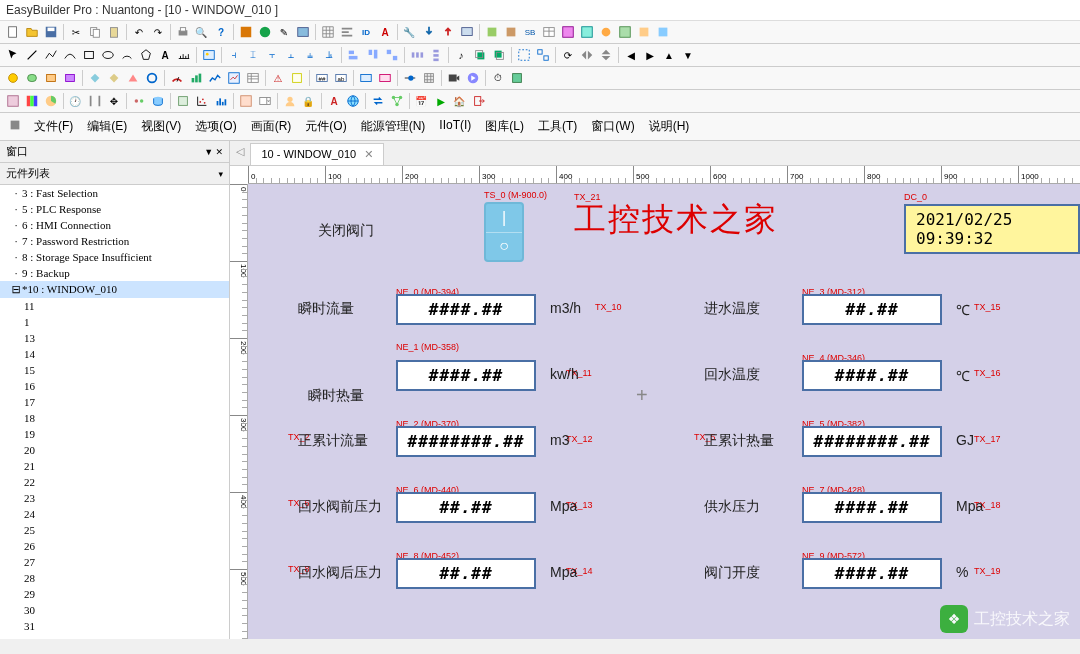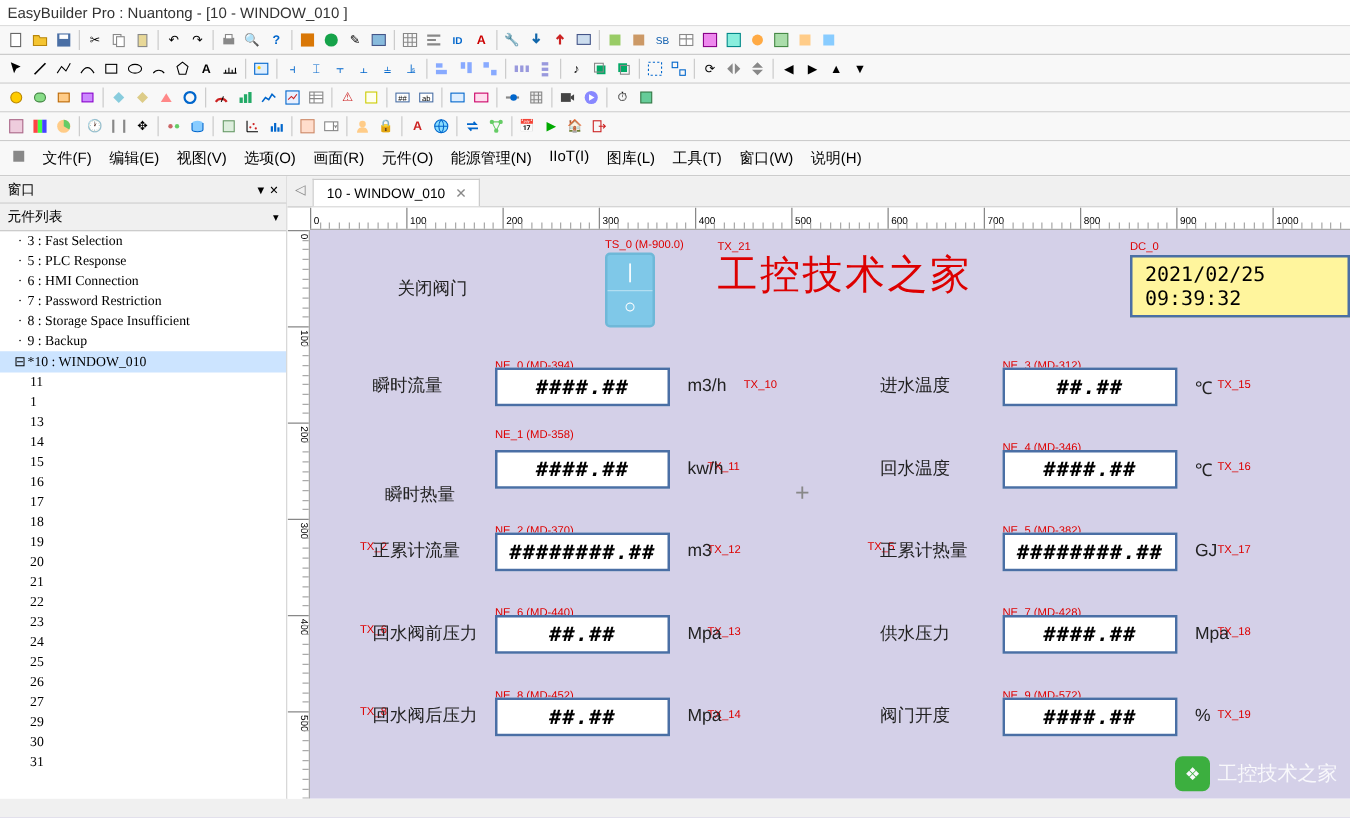--- a/index.html
+++ b/index.html
@@ -632,20 +632,21 @@
         <div class="tree-item"><span>18</span></div>
         <div class="tree-item"><span>19</span></div>
         <div class="tree-item"><span>20</span></div>
         <div class="tree-item"><span>21</span></div>
         <div class="tree-item"><span>22</span></div>
         <div class="tree-item"><span>23</span></div>
         <div class="tree-item"><span>24</span></div>
         <div class="tree-item"><span>25</span></div>
         <div class="tree-item"><span>26</span></div>
         <div class="tree-item"><span>27</span></div>
+        <div class="tree-item"><span>28</span></div>
         <div class="tree-item"><span>29</span></div>
         <div class="tree-item"><span>30</span></div>
         <div class="tree-item"><span>31</span></div>
       </div>
   </div>
 
   <div class="canvas-area">
     <div class="tabs">
       <span style="width:4px"></span>
       <span style="padding:4px 2px;color:#888">◁</span>

